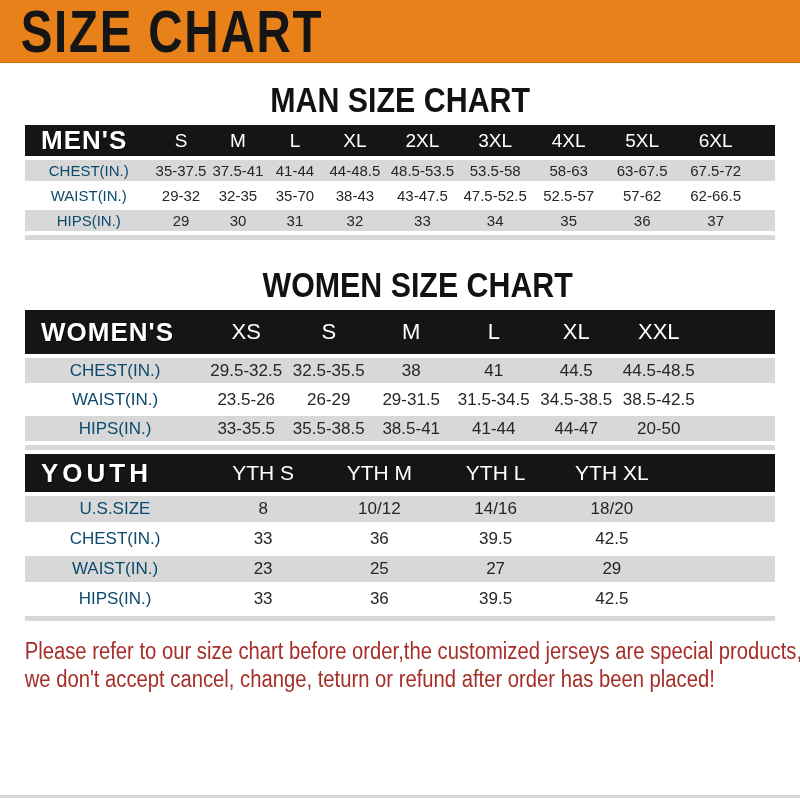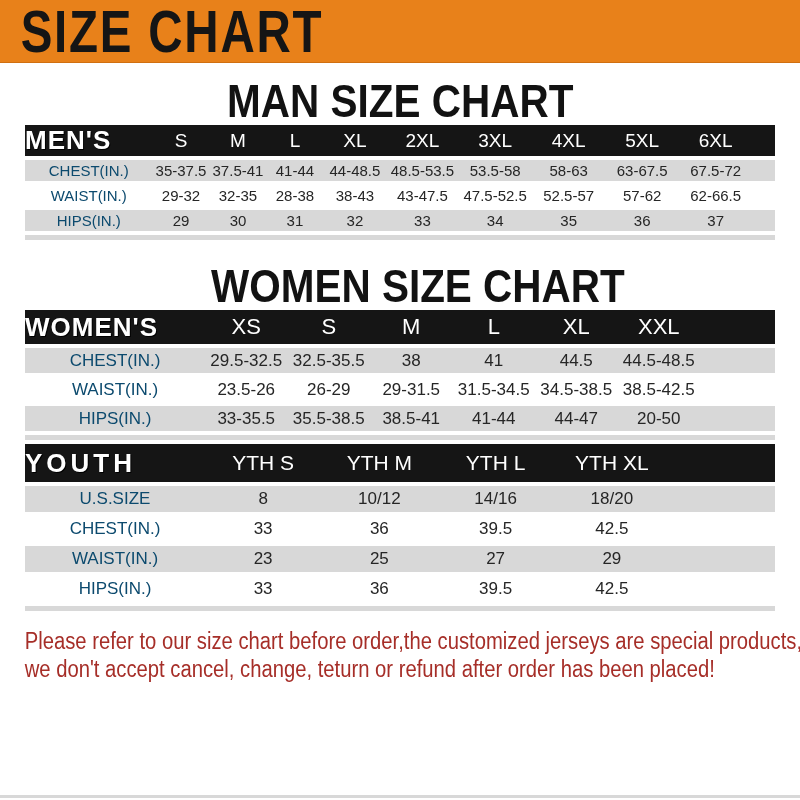--- a/index.html
+++ b/index.html
@@ -33,21 +33,21 @@
     white-space: nowrap;
     line-height: 1;
   }
 
   
   .sec-heading {
     text-align: center;
     margin: 0;
     color: #121212;
     line-height: 40px;
-    font-size: 44px;
+    font-size: 33px;
     font-weight: bold;
   }
   .sec-heading .cond {
     display: inline-block;
     transform: scaleX(0.92) scaleY(1.04);
     white-space: nowrap;
   }
   #h-man    { margin-top: 18px; }
   #h-women  { margin-top: 26px; padding-left: 36px; }
   #h-youth  { margin-top: 22px; }
@@ -66,25 +66,26 @@
 
   table.sizes-table thead th {
     background: #151515;
     color: #ffffff;
     font-weight: normal;
     text-align: center;
     padding: 0;
   }
   table.sizes-table thead th.corner {
     text-align: left;
+    padding-left: 16px;
     font-weight: bold;
     text-shadow: 1px 1px 0 #000;
   }
   .tbl-men   thead th { height: 29px; font-size: 19px; }
-  .tbl-women thead th { height: 34px; font-size: 22px; }
+  .tbl-women thead th { height: 44px; font-size: 22px; }
   .tbl-youth thead th { height: 38px; font-size: 21px; }
   .tbl-men   thead th.corner { font-size: 26px; letter-spacing: 1px; }
   .tbl-women thead th.corner { font-size: 26px; letter-spacing: 1px; }
   .tbl-youth thead th.corner { font-size: 26px; letter-spacing: 4px; }
 
   table.sizes-table tbody td {
     text-align: center;
     color: #262626;
     padding: 0;
   }
@@ -176,21 +177,21 @@
           <td>53.5-58</td>
           <td>58-63</td>
           <td>63-67.5</td>
           <td>67.5-72</td>
           <td></td>
         </tr>
         <tr>
           <td class="rowlabel">WAIST(IN.)</td>
           <td>29-32</td>
           <td>32-35</td>
-          <td>28-38</td>
+          <td>35-70</td>
           <td>38-43</td>
           <td>43-47.5</td>
           <td>47.5-52.5</td>
           <td>52.5-57</td>
           <td>57-62</td>
           <td>62-66.5</td>
           <td></td>
         </tr>
         <tr>
           <td class="rowlabel">HIPS(IN.)</td>

